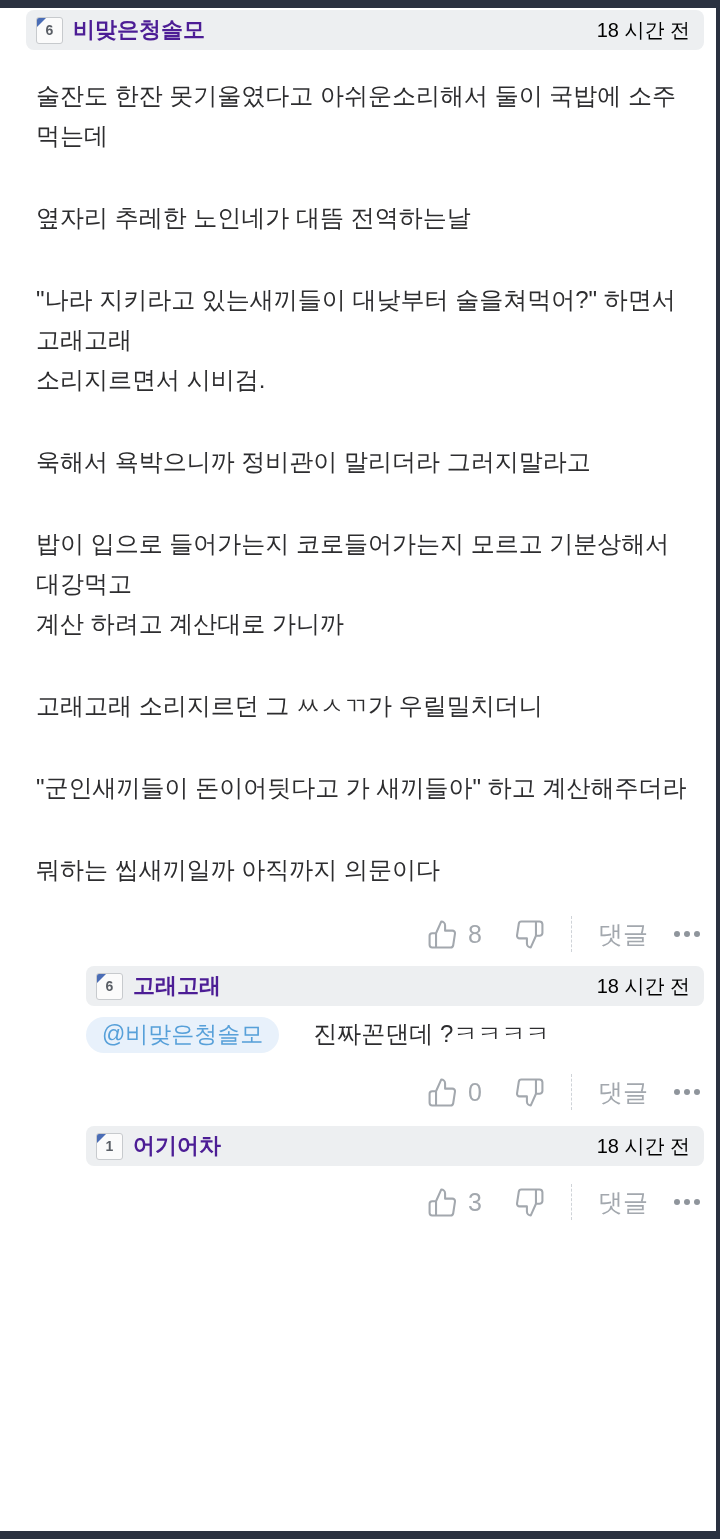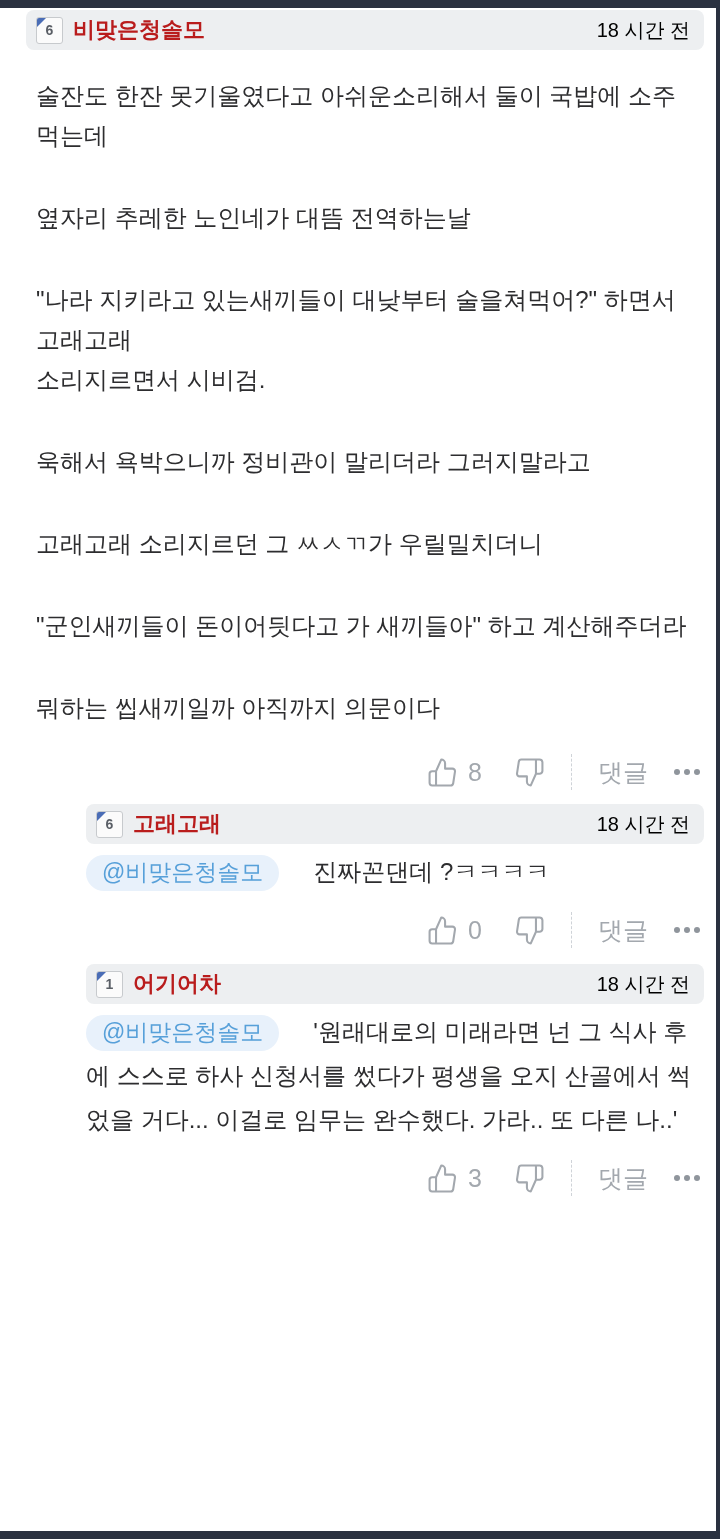--- a/index.html
+++ b/index.html
@@ -8,21 +8,21 @@
   .content{position:absolute;top:8px;left:0;right:4px;bottom:8px;background:#ffffff;overflow:hidden;}
 
   .comment-block{margin:2px 12px 0 26px;}
 
   .c-header{height:40px;background:#edeff1;border-radius:8px;display:flex;align-items:center;padding:0 14px 0 10px;}
   .badge{position:relative;width:25px;height:25px;background:#fbfbfb;border:1px solid #c7cacd;border-radius:3px;
          display:flex;align-items:center;justify-content:center;font-size:14px;font-weight:bold;color:#5a5f66;
          overflow:hidden;flex:0 0 auto;}
   .badge::before{content:"";position:absolute;top:0;left:0;width:0;height:0;
          border-top:9px solid #4a6db6;border-right:9px solid transparent;}
-  .uname{margin-left:10px;font-size:22px;font-weight:bold;color:#b91c1c;}
+  .uname{margin-left:10px;font-size:22px;font-weight:bold;color:#4c1d95;}
   .tstamp{margin-left:auto;font-size:20px;color:#000000;}
 
   .c-body{padding:26px 6px 0 10px;}
   .c-body p{margin:0 0 42px 0;font-size:24px;line-height:40px;color:#2d2d2f;white-space:pre-line;}
   .c-body p:last-child{margin-bottom:12px;}
 
   .action-row{display:flex;align-items:center;justify-content:flex-end;margin:26px 4px 14px 0;color:#a3a8ae;}
   .action-row .icon-btn{display:inline-flex;align-items:center;cursor:pointer;}
   .action-row svg{display:block;}
   .count{font-size:25px;margin-left:10px;color:#a3a8ae;min-width:16px;}
@@ -52,20 +52,22 @@
       <span class="uname">비맞은청솔모</span>
       <span class="tstamp">18 시간 전</span>
     </div>
 
     <div class="c-body">
       <p>술잔도 한잔 못기울였다고 아쉬운소리해서 둘이 국밥에 소주먹는데</p>
       <p>옆자리 추레한 노인네가 대뜸 전역하는날</p>
       <p>"나라 지키라고 있는새끼들이 대낮부터 술을쳐먹어?" 하면서 고래고래
 소리지르면서 시비검.</p>
       <p>욱해서 욕박으니까 정비관이 말리더라 그러지말라고</p>
+      <p>밥이 입으로 들어가는지 코로들어가는지 모르고 기분상해서 대강먹고
+계산 하려고 계산대로 가니까</p>
       <p>고래고래 소리지르던 그 ㅆㅅㄲ가 우릴밀치더니</p>
       <p>"군인새끼들이 돈이어딋다고 가 새끼들아" 하고 계산해주더라</p>
       <p>뭐하는 씹새끼일까 아직까지 의문이다</p>
     </div>
 
     <div class="action-row">
       <span class="icon-btn">
         <svg width="31" height="31" viewBox="0 0 24 24" fill="none" stroke="#a3a8ae" stroke-width="1.6" stroke-linecap="round" stroke-linejoin="round">
           <path d="M14 9V5a3 3 0 0 0-3-3l-4 9v11h11.28a2 2 0 0 0 2-1.7l1.38-9a2 2 0 0 0-2-2.3zM7 22H4a2 2 0 0 1-2-2v-7a2 2 0 0 1 2-2h3"></path>
         </svg>
@@ -117,23 +119,20 @@
               </span>
         </div>
       </div>
 
       <div class="reply">
         <div class="c-header">
           <span class="badge">1</span>
           <span class="uname">어기어차</span>
           <span class="tstamp">18 시간 전</span>
         </div>
-        <div class="r-body">
-          <span class="mention">@비맞은청솔모</span><span>'원래대로의 미래라면 넌 그 식사 후에 스스로 하사 신청서를 썼다가 평생을 오지 산골에서 썩었을 거다... 이걸로 임무는 완수했다. 가라.. 또 다른 나..'</span>
-        </div>
         <div class="action-row">
           <span class="icon-btn">
             <svg width="31" height="31" viewBox="0 0 24 24" fill="none" stroke="#a3a8ae" stroke-width="1.6" stroke-linecap="round" stroke-linejoin="round">
               <path d="M14 9V5a3 3 0 0 0-3-3l-4 9v11h11.28a2 2 0 0 0 2-1.7l1.38-9a2 2 0 0 0-2-2.3zM7 22H4a2 2 0 0 1-2-2v-7a2 2 0 0 1 2-2h3"></path>
             </svg>
           </span>
           <span class="count">3</span>
           <span class="icon-btn dislike-wrap">
             <svg width="31" height="31" viewBox="0 0 24 24" fill="none" stroke="#a3a8ae" stroke-width="1.6" stroke-linecap="round" stroke-linejoin="round">
               <path d="M10 15v4a3 3 0 0 0 3 3l4-9V2H5.72a2 2 0 0 0-2 1.7l-1.38 9a2 2 0 0 0 2 2.3zm7-13h2.67A2.31 2.31 0 0 1 22 4v7a2.31 2.31 0 0 1-2.33 2H17"></path>

